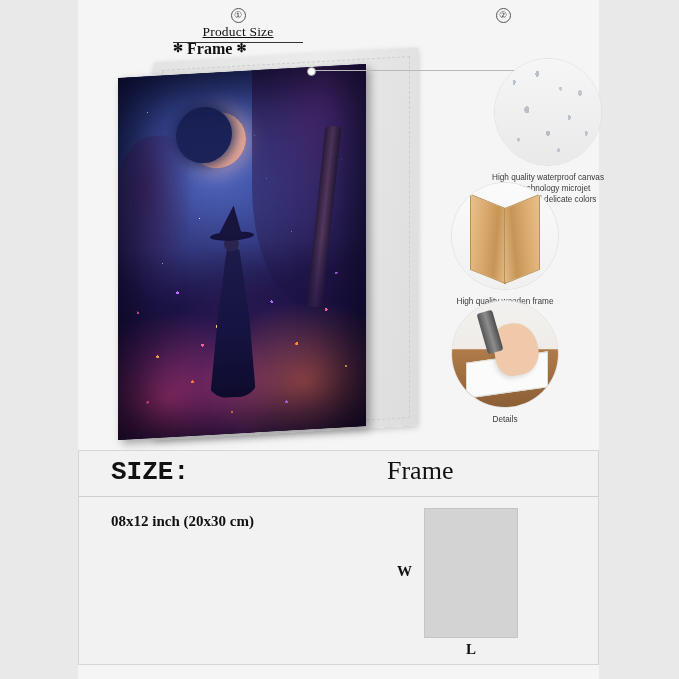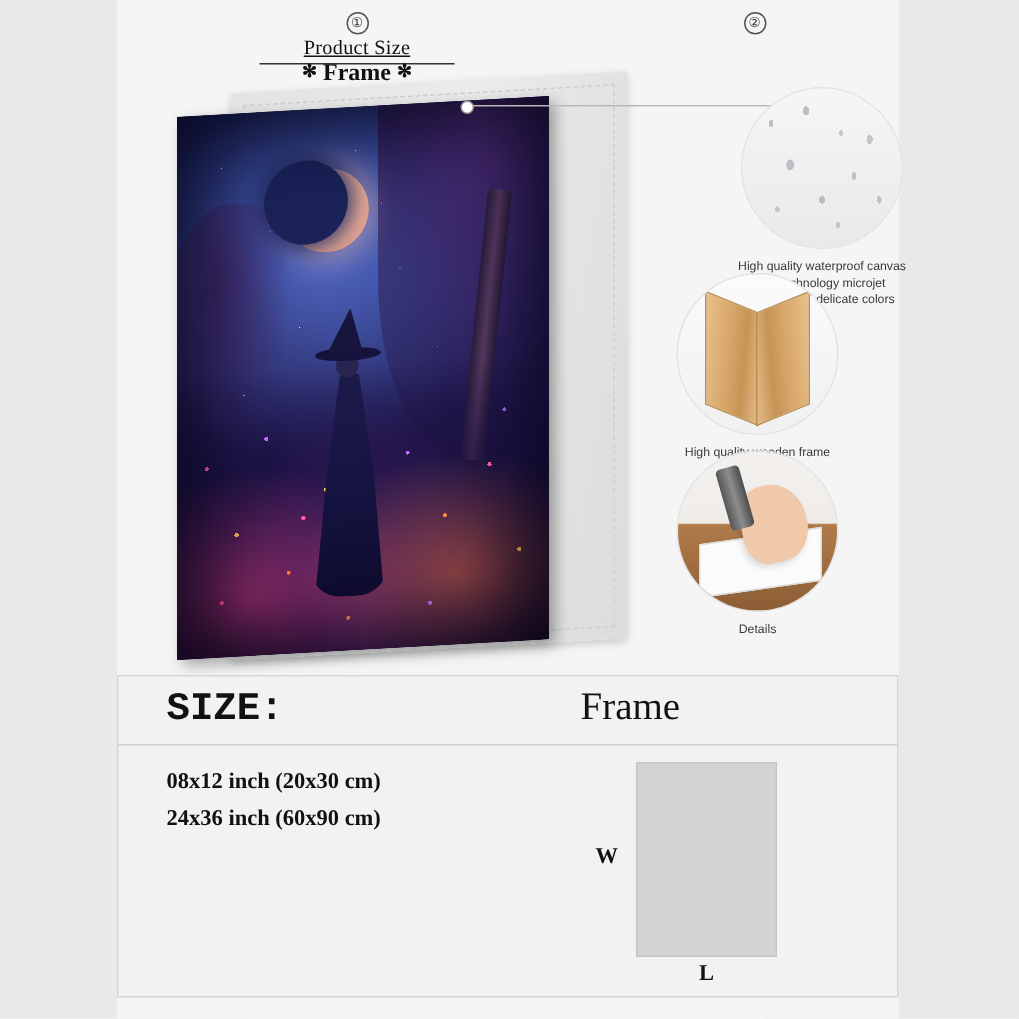--- a/index.html
+++ b/index.html
@@ -63,21 +63,21 @@
     letter-spacing: .2px;
     text-decoration: underline;
   }
   #hdr-size { left: 95px; top: 8px; width: 130px; }
   #hdr-details { left: 360px; top: 8px; width: 130px; }
 
   .frame-title {
     position: absolute;
     left: 95px; top: 40px;
     width: 130px;
-    text-align: center;
+    text-align: left;
     font-size: 16px;
     font-weight: bold;
     color: #111;
     font-family: "Liberation Serif", serif;
   }
   .frame-title .star { font-size: 12px; vertical-align: 2px; }
 
   
   .art-wrap {
     position: absolute;
@@ -501,21 +501,20 @@
   </div>
 
   <div class="size-panel">
     <div class="size-head">
       <span class="lbl-size">SIZE:</span>
       <span class="lbl-frame">Frame</span>
     </div>
 
     <div class="size-list">
       <div>08x12 inch (20x30 cm)</div>
-      <div>24x36 inch (60x90 cm)</div>
     </div>
 
     <div class="frame-demo"></div>
     <div class="lbl-w">W</div>
     <div class="lbl-l">L</div>
   </div>
 
 </div>
 
 </body></html>

